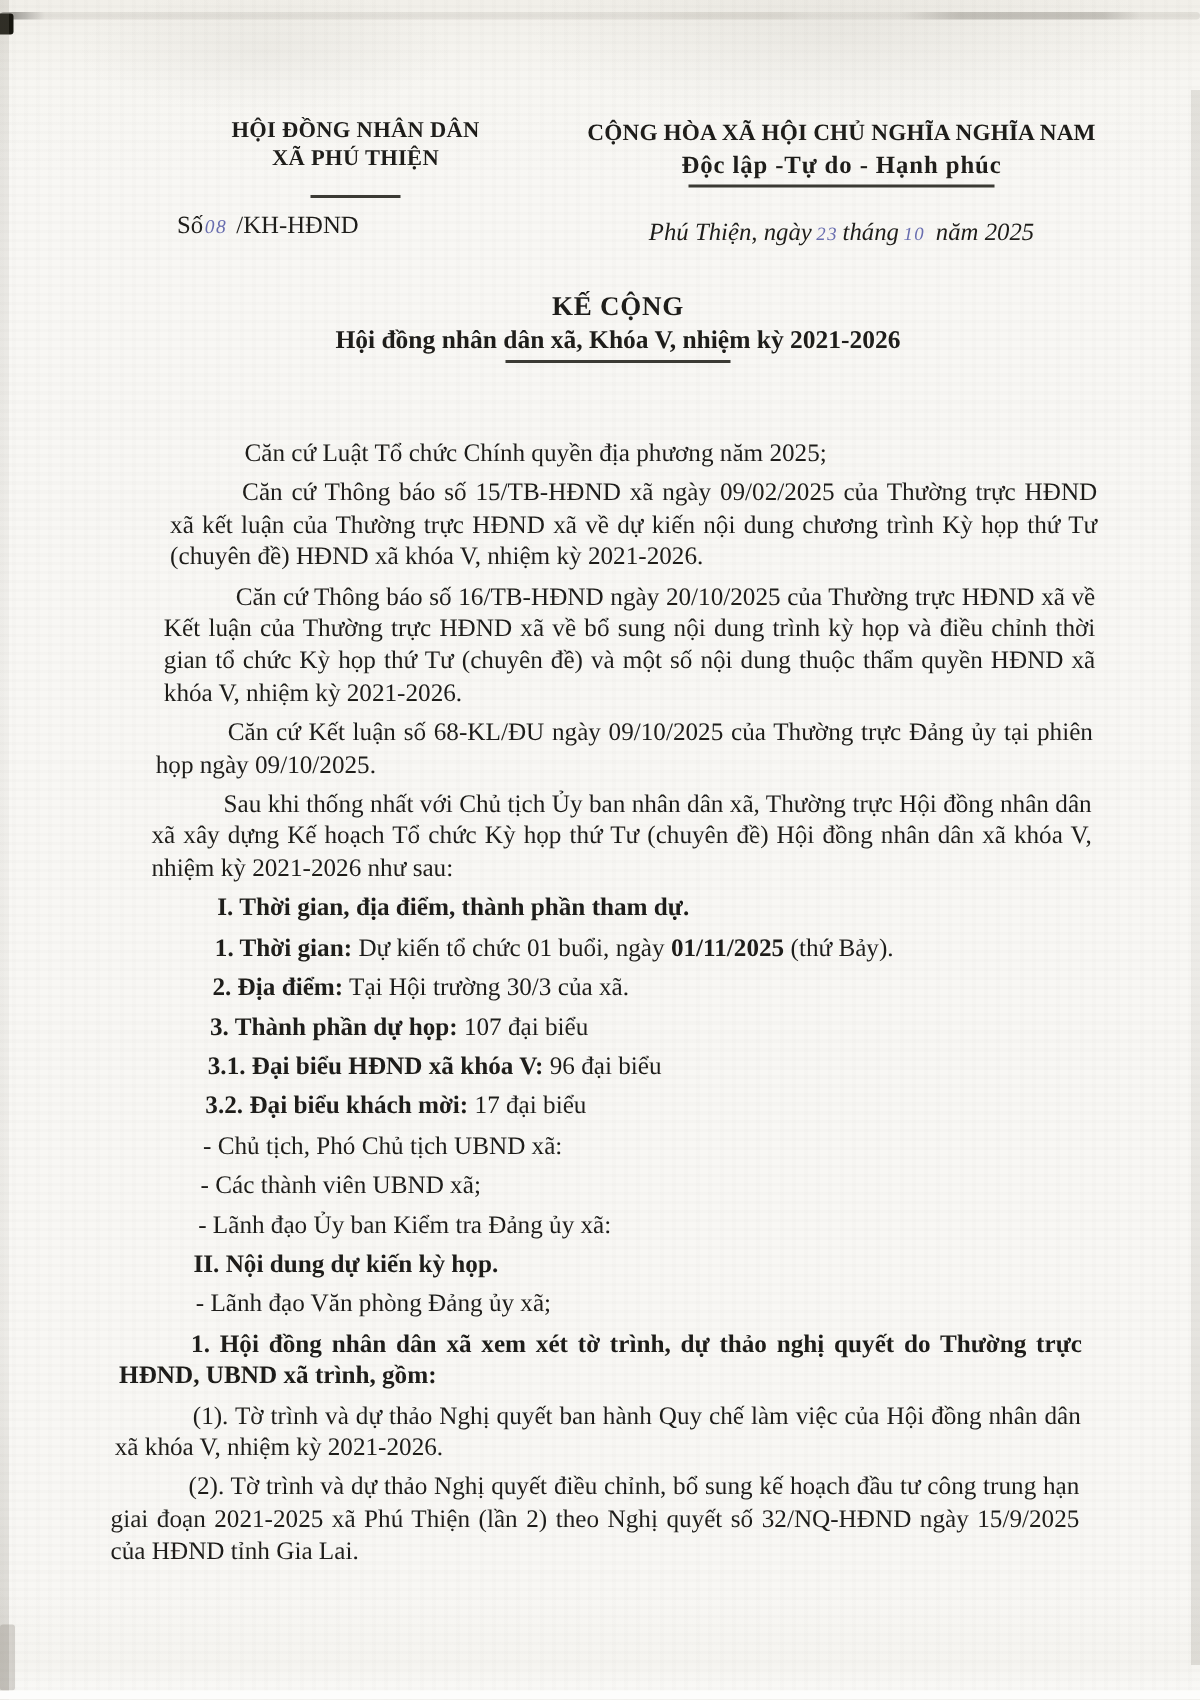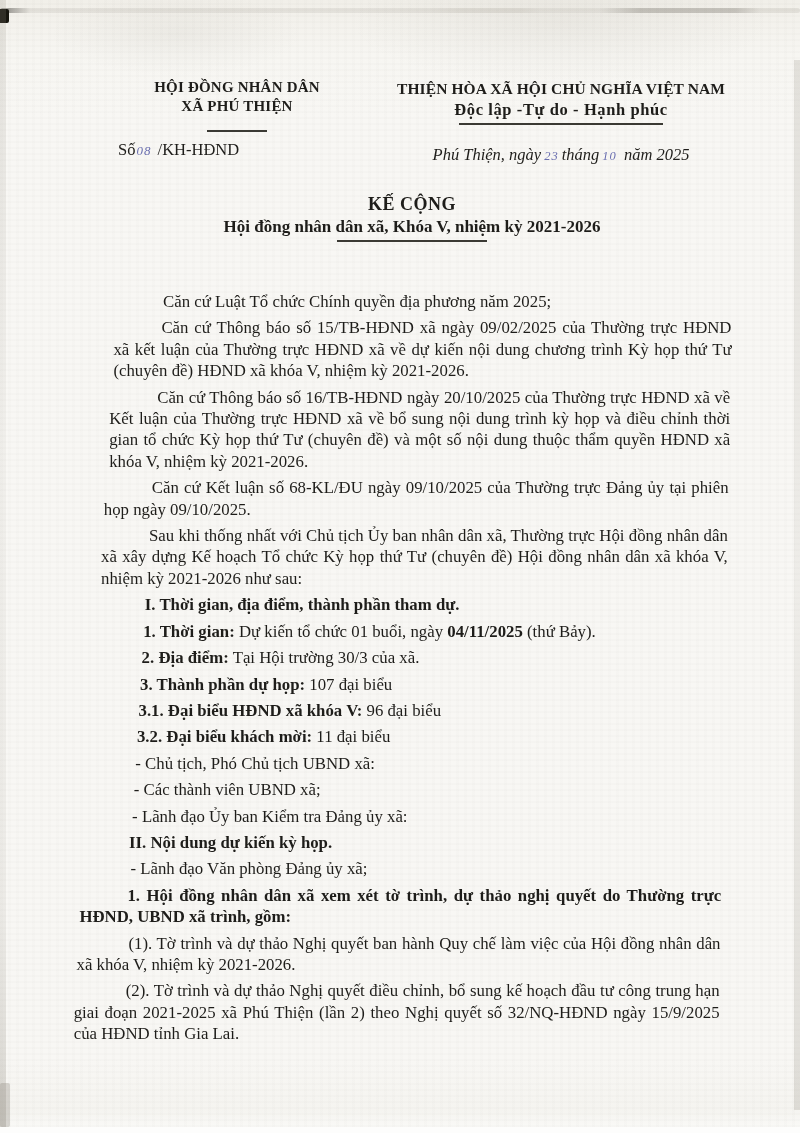--- a/index.html
+++ b/index.html
@@ -75,45 +75,45 @@
 
   <div class="hdr-left">
     <div>HỘI ĐỒNG NHÂN DÂN</div>
     <div>XÃ PHÚ THIỆN</div>
     <div class="rule"></div>
   </div>
 
   <div class="doc-no"><span>Số</span><span class="hand">08</span> <span>/KH-HĐND</span></div>
 
   <div class="hdr-right">
-    <div class="l1">THIỆN HÒA XÃ HỘI CHỦ NGHĨA VIỆT NAM</div>
+    <div class="l1">CỘNG HÒA XÃ HỘI CHỦ NGHĨA NGHĨA NAM</div>
     <div class="l2">Độc lập -Tự do - Hạnh phúc</div>
     <div class="rule"></div>
   </div>
 
   <div class="date-line"><span>Phú Thiện, ngày</span><span class="hand">23</span><span>tháng</span><span class="hand">10</span> <span>năm 2025</span></div>
 
   <div class="title-block">
     <div class="t1">KẾ CỘNG</div>
     <div class="t3">Hội đồng nhân dân xã, Khóa V, nhiệm kỳ 2021-2026</div>
     <div class="rule"></div>
   </div>
 
   <div id="doc-body">
       <p class="para indent" style="margin-left: 0px; width: 617px;"><span>Căn cứ Luật Tổ chức Chính quyền địa phương năm 2025;</span></p>
       <p class="para indent" style="margin-left: -1.6px; width: 618.1px;"><span>Căn cứ Thông báo số 15/TB-HĐND xã ngày 09/02/2025 của Thường trực HĐND xã kết luận của Thường trực HĐND xã về dự kiến nội dung chương trình Kỳ họp thứ Tư (chuyên đề) HĐND xã khóa V, nhiệm kỳ 2021-2026.</span></p>
       <p class="para indent" style="margin-left: -5.8px; width: 621px;"><span>Căn cứ Thông báo số 16/TB-HĐND ngày 20/10/2025 của Thường trực HĐND xã về Kết luận của Thường trực HĐND xã về bổ sung nội dung trình kỳ họp và điều chỉnh thời gian tổ chức Kỳ họp thứ Tư (chuyên đề) và một số nội dung thuộc thẩm quyền HĐND xã khóa V, nhiệm kỳ 2021-2026.</span></p>
       <p class="para indent" style="margin-left: -11.2px; width: 624.8px;"><span>Căn cứ Kết luận số 68-KL/ĐU ngày 09/10/2025 của Thường trực Đảng ủy tại phiên họp ngày 09/10/2025.</span></p>
       <p class="para indent" style="margin-left: -14px; width: 626.8px;"><span>Sau khi thống nhất với Chủ tịch Ủy ban nhân dân xã, Thường trực Hội đồng nhân dân xã xây dựng Kế hoạch Tổ chức Kỳ họp thứ Tư (chuyên đề) Hội đồng nhân dân xã khóa V, nhiệm kỳ 2021-2026 như sau:</span></p>
       <p class="para indent" style="margin-left: -18.2px; width: 629.7px;"><span class="b">I. Thời gian, địa điểm, thành phần tham dự.</span></p>
-      <p class="para indent" style="margin-left: -19.8px; width: 630.9px;"><span class="b">1. Thời gian:</span><span> Dự kiến tổ chức 01 buổi, ngày </span><span class="b">04/11/2025</span><span> (thứ Bảy).</span></p>
+      <p class="para indent" style="margin-left: -19.8px; width: 630.9px;"><span class="b">1. Thời gian:</span><span> Dự kiến tổ chức 01 buổi, ngày </span><span class="b">01/11/2025</span><span> (thứ Bảy).</span></p>
       <p class="para indent" style="margin-left: -21.4px; width: 632px;"><span class="b">2. Địa điểm:</span><span> Tại Hội trường 30/3 của xã.</span></p>
       <p class="para indent" style="margin-left: -23px; width: 633.1px;"><span class="b">3. Thành phần dự họp:</span><span> 107 đại biểu</span></p>
       <p class="para indent" style="margin-left: -24.5px; width: 634.2px;"><span class="b">3.1. Đại biểu HĐND xã khóa V:</span><span> 96 đại biểu</span></p>
-      <p class="para indent" style="margin-left: -26.1px; width: 635.3px;"><span class="b">3.2. Đại biểu khách mời:</span><span> 11 đại biểu</span></p>
+      <p class="para indent" style="margin-left: -26.1px; width: 635.3px;"><span class="b">3.2. Đại biểu khách mời:</span><span> 17 đại biểu</span></p>
       <p class="para indent" style="margin-left: -27.7px; width: 636.4px;"><span>- Chủ tịch, Phó Chủ tịch UBND xã:</span></p>
       <p class="para indent" style="margin-left: -29.3px; width: 637.5px;"><span>- Các thành viên UBND xã;</span></p>
       <p class="para indent" style="margin-left: -30.9px; width: 638.6px;"><span>- Lãnh đạo Ủy ban Kiểm tra Đảng ủy xã:</span></p>
       <p class="para indent" style="margin-left: -34px; width: 640.8px;"><span class="b">II. Nội dung dự kiến kỳ họp.</span></p>
       <p class="para indent" style="margin-left: -32.5px; width: 639.7px;"><span>- Lãnh đạo Văn phòng Đảng ủy xã;</span></p>
       <p class="para indent" style="margin-left: -35.6px; width: 641.9px;"><span class="b">1. Hội đồng nhân dân xã xem xét tờ trình, dự thảo nghị quyết do Thường trực HĐND, UBND xã trình, gồm:</span></p>
       <p class="para small-indent" style="margin-left: -38.5px; width: 644px;"><span>(1). Tờ trình và dự thảo Nghị quyết ban hành Quy chế làm việc của Hội đồng nhân dân xã khóa V, nhiệm kỳ 2021-2026.</span></p>
       <p class="para small-indent" style="margin-left: -41.3px; width: 645.9px;"><span>(2). Tờ trình và dự thảo Nghị quyết điều chỉnh, bổ sung kế hoạch đầu tư công trung hạn giai đoạn 2021-2025 xã Phú Thiện (lần 2) theo Nghị quyết số 32/NQ-HĐND ngày 15/9/2025 của HĐND tỉnh Gia Lai.</span></p>
     </div>
 </div>

